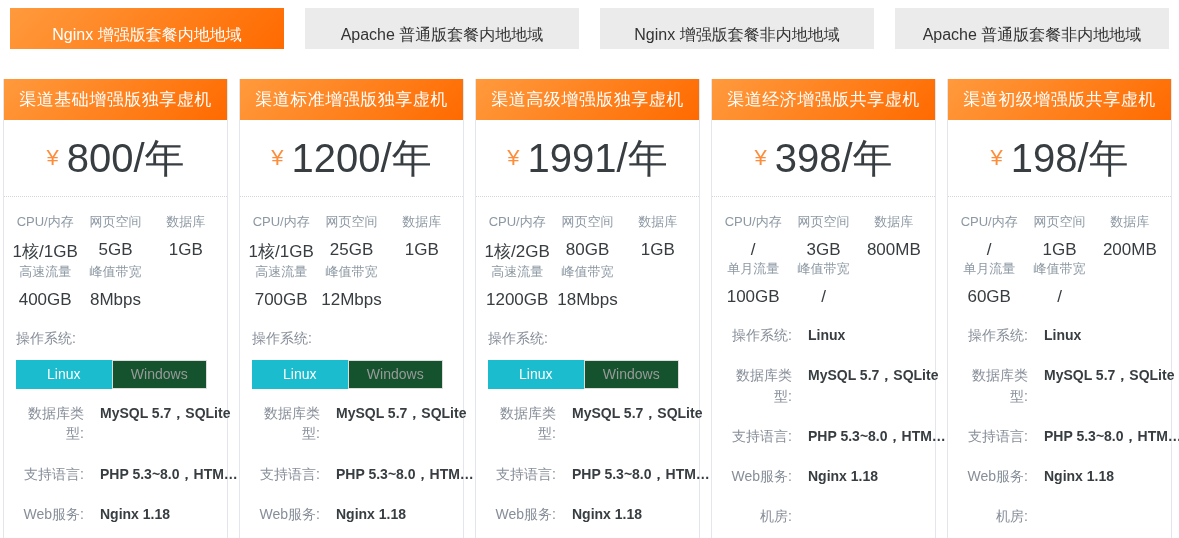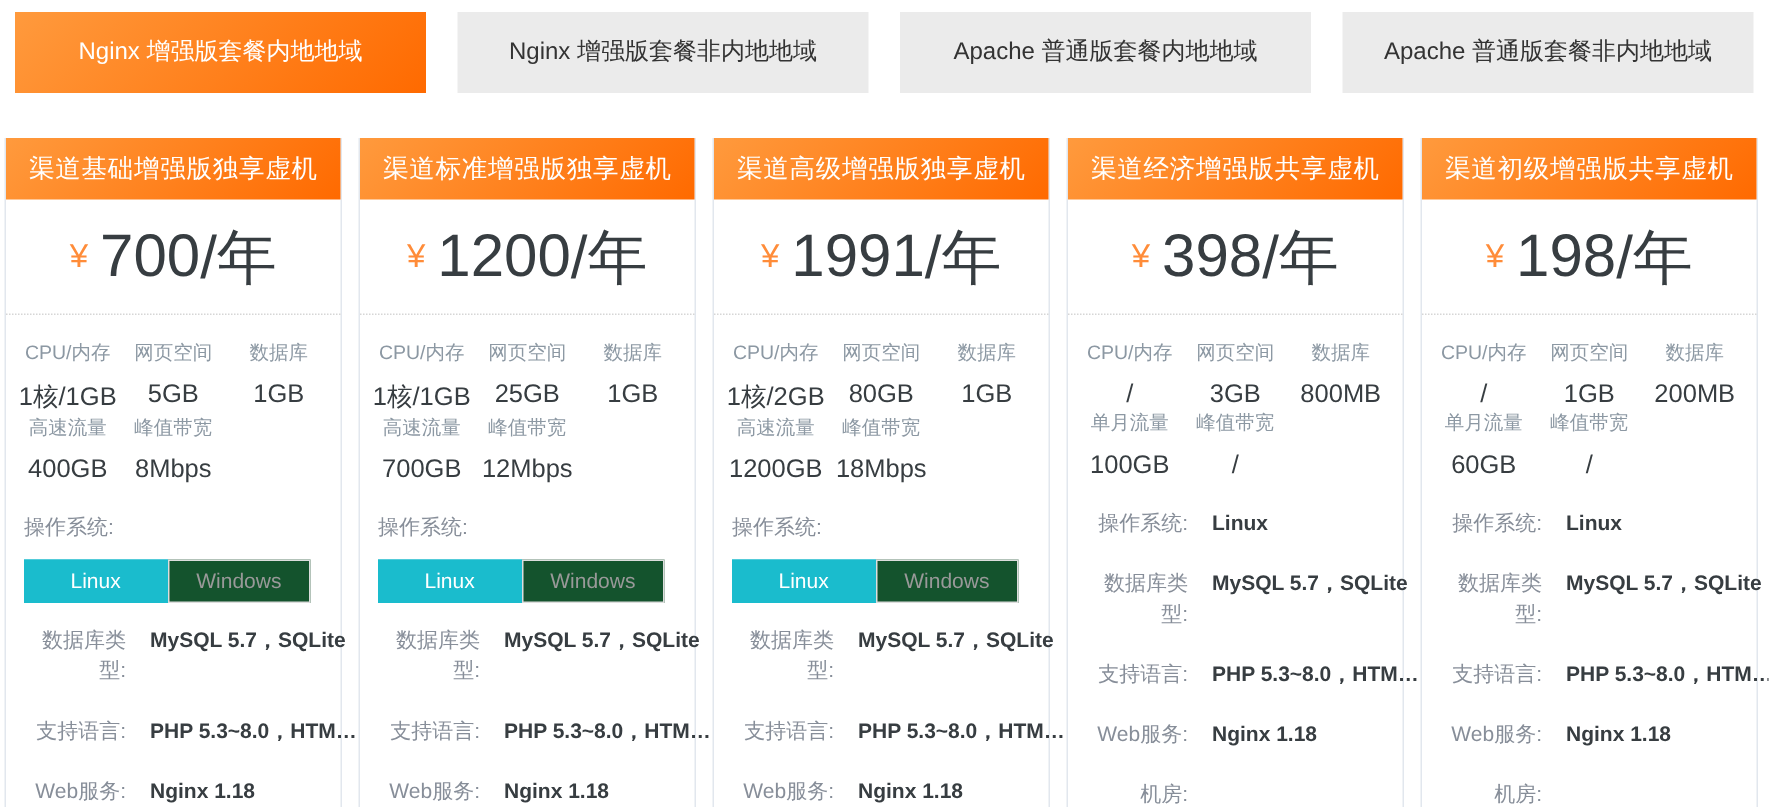--- a/index.html
+++ b/index.html
@@ -1,21 +1,21 @@
 <!DOCTYPE html>
 <html><head>
 <meta charset="utf-8">
 <style>
   * { margin:0; padding:0; box-sizing:border-box; }
   html,body { width:1179px; height:538px; overflow:hidden; background:#fff;
               font-family:"Liberation Sans", sans-serif; }
 
   
   .tabs { display:flex; gap:21px; padding:8px 10px 0 10px; }
-  .tab { flex:1; height:54px; line-height:54px; text-align:center; font-size:16px;
+  .tab { flex:1; height:41px; line-height:54px; text-align:center; font-size:16px;
          color:#333; background:#ebebeb; cursor:pointer; }
   .tab.active { background:linear-gradient(135deg,#ff9a3d 0%,#ff6a00 100%); color:#fff; }
 
   
   .cards { display:flex; gap:11px; padding:0 3px; margin-top:30px; }
   .card { width:225px; flex:0 0 225px; height:560px; background:#fff;
           border:1px solid #e2e7ee; border-top:none; }
   .card-header { height:41px; line-height:41px; text-align:center; color:#fff;
                  font-size:17px; letter-spacing:0.5px;
                  background:linear-gradient(135deg,#ff9a3d 0%,#ff6a00 100%); }
@@ -43,32 +43,32 @@
   .d-label { width:68px; flex:0 0 68px; text-align:right; font-size:14px; color:#878e99;
              line-height:1.45; }
   .d-value { margin-left:16px; font-size:14px; font-weight:bold; color:#373d41;
              line-height:1.45; white-space:nowrap; }
 </style>
 </head>
 <body>
 
 <div class="tabs">
   <div class="tab active">Nginx 增强版套餐内地地域</div>
+  <div class="tab">Apache 普通版套餐内地地域</div>
   <div class="tab">Nginx 增强版套餐非内地地域</div>
-  <div class="tab">Apache 普通版套餐内地地域</div>
   <div class="tab">Apache 普通版套餐非内地地域</div>
 </div>
 
 <div class="cards">
 
   <div class="card">
     <div class="card-header">渠道基础增强版独享虚机</div>
     <div class="price-row">
       <span class="yen">¥</span>
-      <span class="amount">700</span>
+      <span class="amount">800</span>
       <span class="unit">/年</span>
     </div>
     <div class="specs">
       <div class="spec">
           <div class="spec-label">CPU/内存</div>
           <div class="spec-value">1核/1GB</div>
         </div>
       <div class="spec">
           <div class="spec-label">网页空间</div>
           <div class="spec-value">5GB</div>

